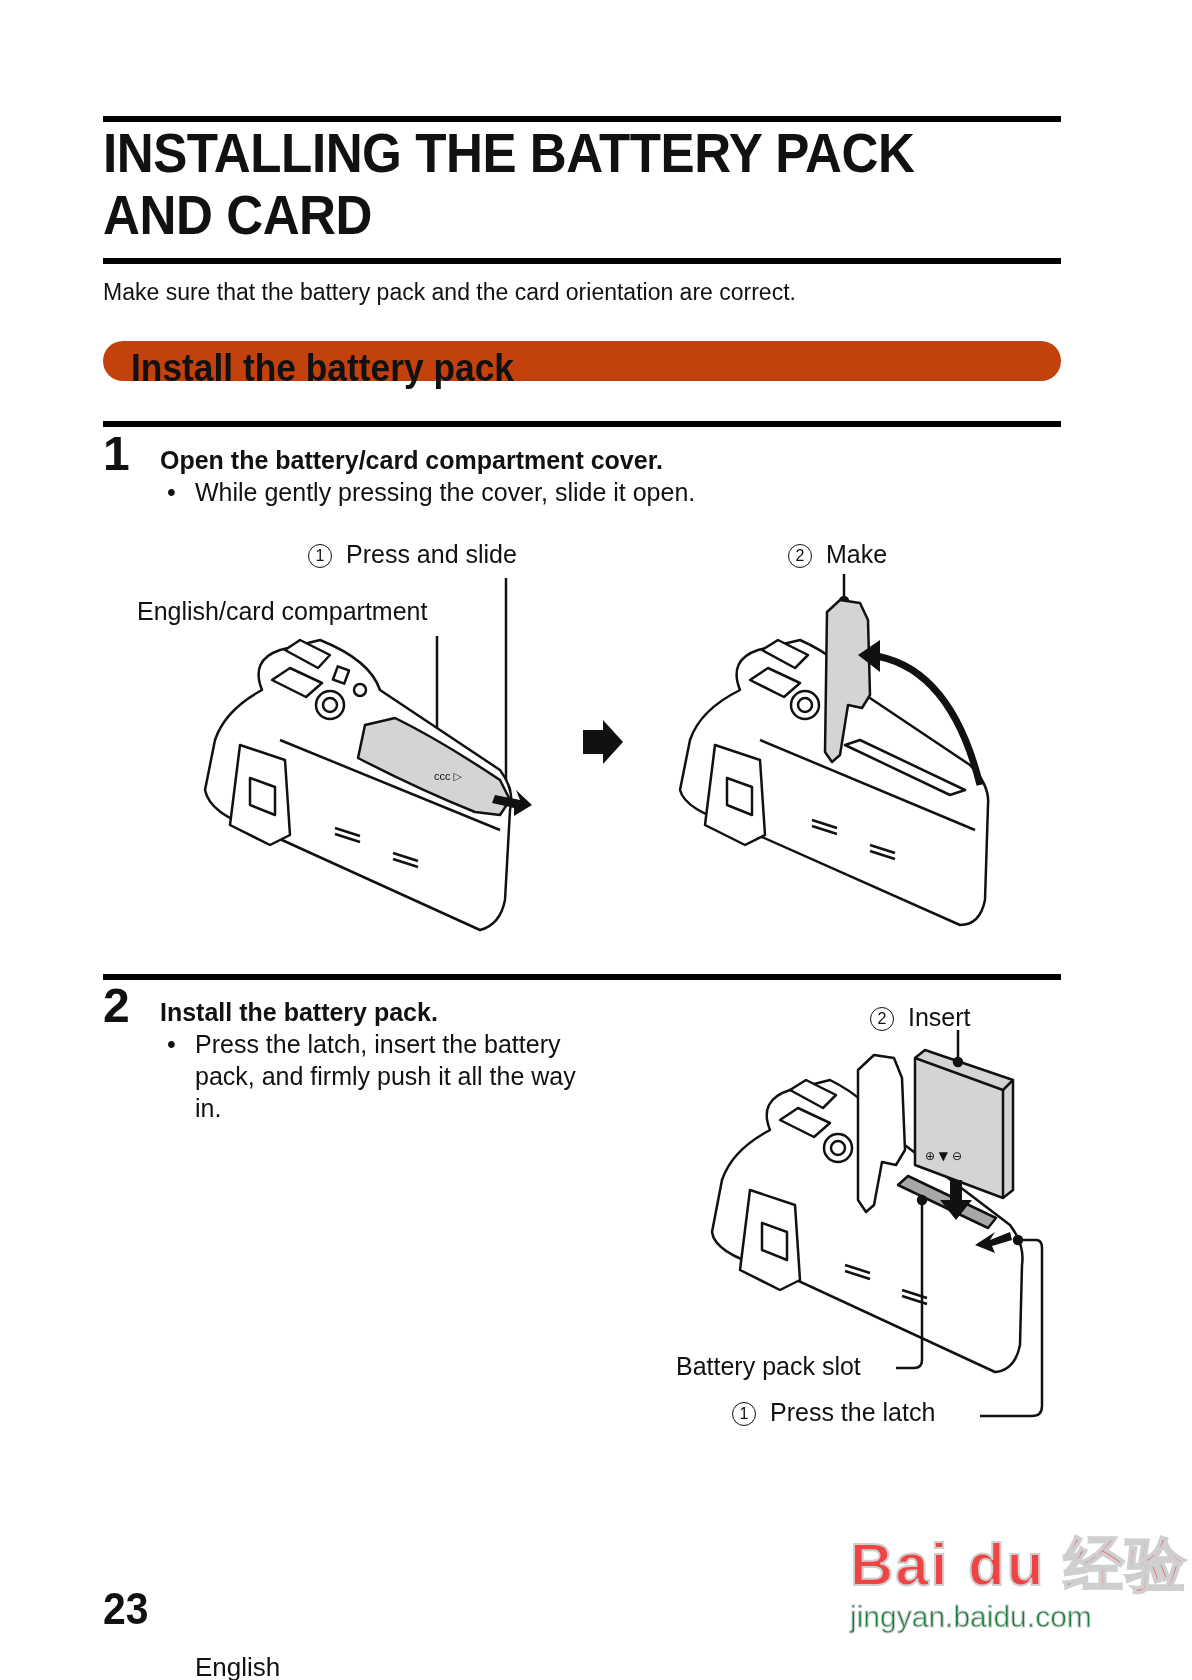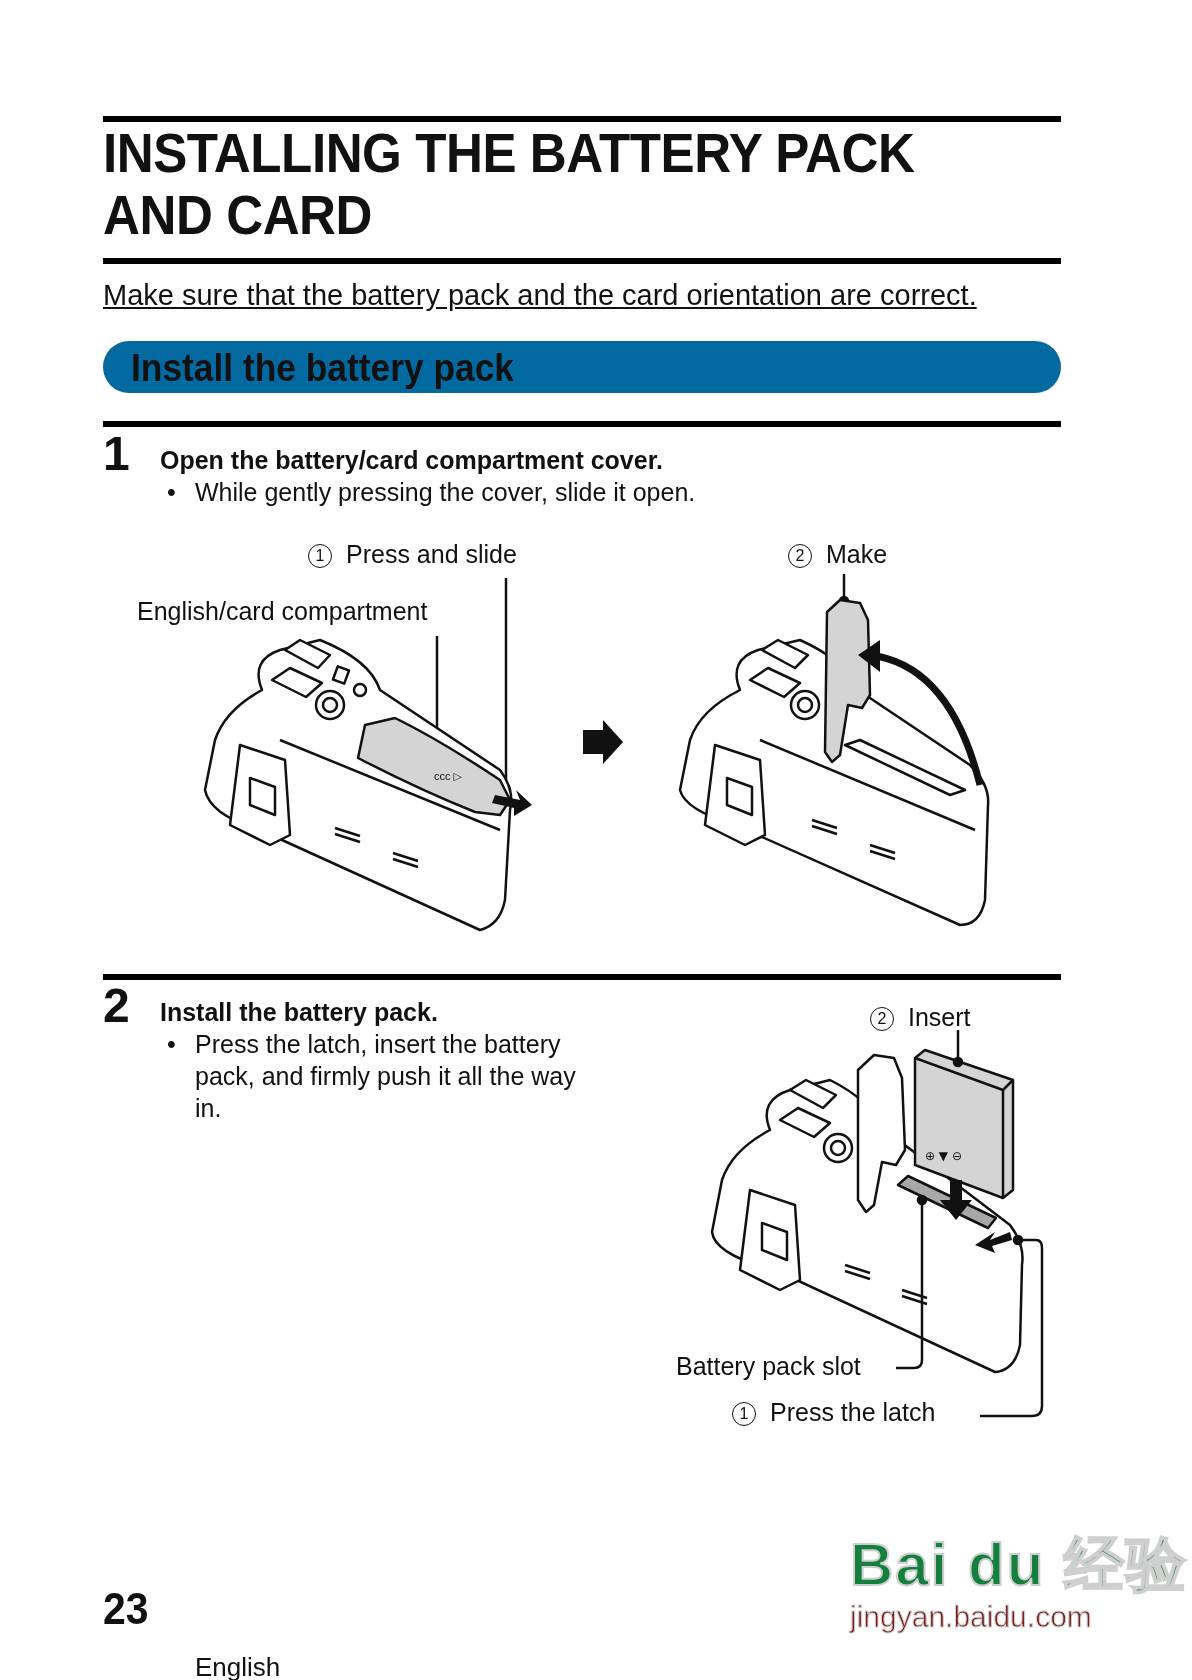--- a/index.html
+++ b/index.html
@@ -2,36 +2,36 @@
 <html><head>
 <meta charset="utf-8">
 <style>
   html, body { margin: 0; padding: 0; background: #ffffff; }
   body { width: 1192px; height: 1680px; position: relative; overflow: hidden;
          font-family: "Liberation Sans", "DejaVu Sans", sans-serif; color: #111; }
   .abs { position: absolute; }
   .rule { position: absolute; left: 103px; width: 958px; background: #000; }
   .title { left: 103px; top: 122px; font-size: 55px; font-weight: bold; line-height: 62px;
            letter-spacing: -0.5px; transform: scaleX(0.93); transform-origin: left top; white-space: nowrap; }
-  .intro { left: 103px; top: 279px; font-size: 29px; text-decoration: underline; }
-  .pill { left: 103px; top: 341px; width: 958px; height: 52px; background: #0369a1; border-radius: 26px; text-decoration: underline; }
+  .intro { left: 103px; top: 279px; font-size: 23px; }
+  .pill { left: 103px; top: 341px; width: 958px; height: 40px; background: #c2410c; border-radius: 26px; text-decoration: underline; }
   .pill-text { position: absolute; left: 28px; top: 6px; font-size: 38px; font-weight: bold;
                transform: scaleX(0.93); transform-origin: left top; white-space: nowrap; }
   .step-num { font-size: 48px; font-weight: bold; line-height: 48px; }
   .step-head { font-size: 25px; font-weight: bold; }
   .bullet { font-size: 25px; line-height: 32px; }
   .bullet .dot { position: absolute; left: -28px; }
   .label { font-size: 25px; white-space: nowrap; }
   .circ { display: inline-block; width: 22px; height: 22px; border: 1.5px solid #111; border-radius: 50%;
           font-size: 16px; line-height: 22px; text-align: center; margin-right: 14px; vertical-align: 2px; }
   .footer-num { left: 103px; top: 1584px; font-size: 44px; font-weight: bold; transform: scaleX(0.93); transform-origin: left top; }
   .footer-lang { left: 195px; top: 1652px; font-size: 26px; }
   .wm { left: 850px; top: 1525px; color: #dcdcdc; }
-  .wm-big { font-size: 60px; font-weight: bold; letter-spacing: 2px; -webkit-text-stroke: 2px #cfcfcf; color: #15803d; }
-  .wm-small { font-size: 30px; -webkit-text-stroke: 1px #cfcfcf; color: #7f1d1d; margin-top: -6px; }
+  .wm-big { font-size: 60px; font-weight: bold; letter-spacing: 2px; -webkit-text-stroke: 2px #cfcfcf; color: #ef4444; }
+  .wm-small { font-size: 30px; -webkit-text-stroke: 1px #cfcfcf; color: #15803d; margin-top: -6px; }
   svg { position: absolute; overflow: visible; }
 </style>
 </head>
 <body>
 
 <div class="rule" style="top:116px;height:6px;"></div>
 <div class="abs title">
   <div>INSTALLING THE BATTERY PACK</div>
   <div>AND CARD</div>
 </div>

